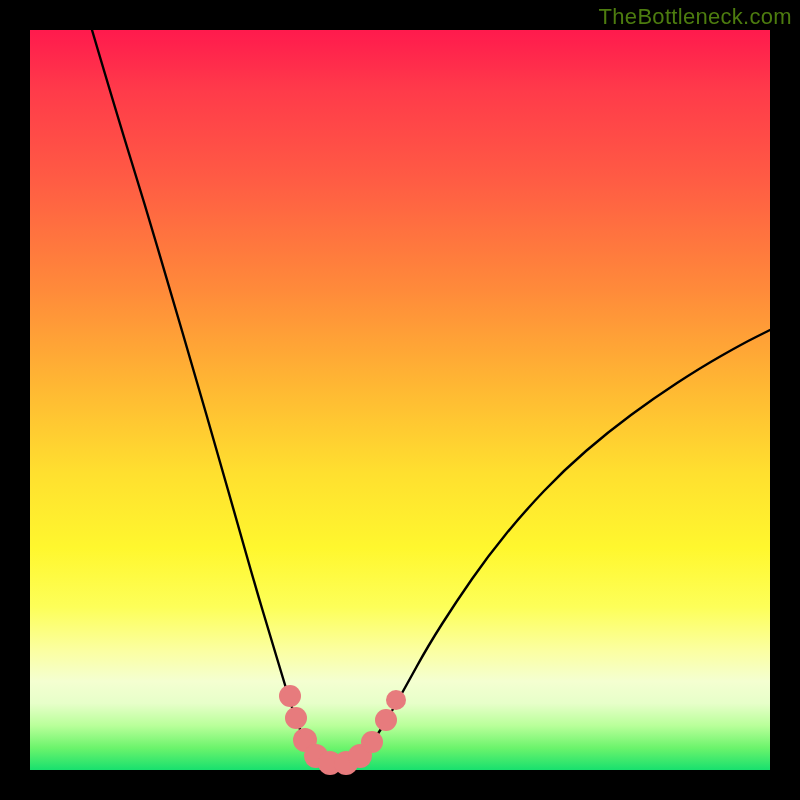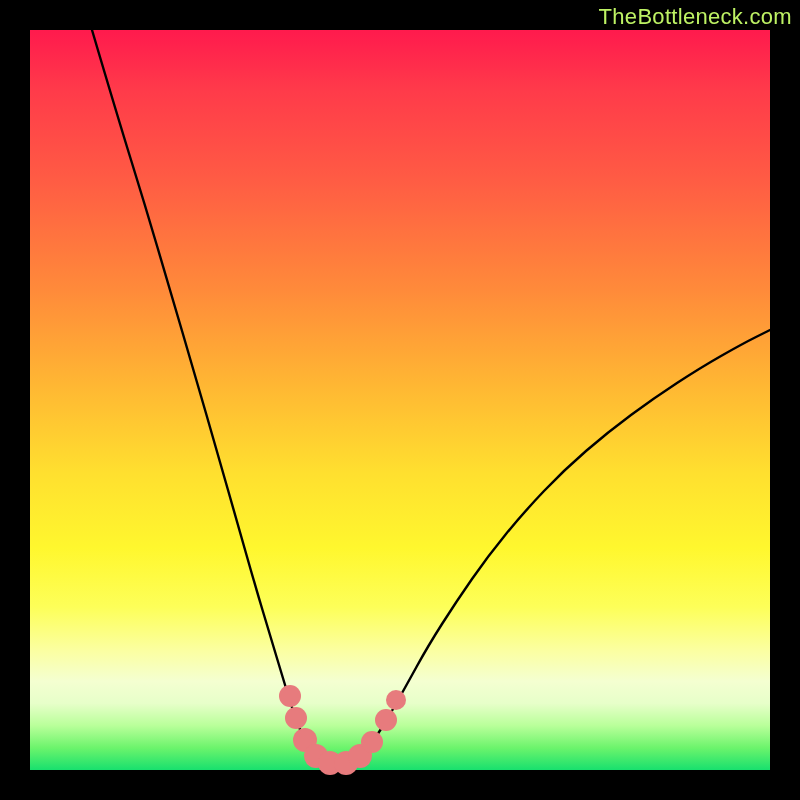--- a/index.html
+++ b/index.html
@@ -41,21 +41,21 @@
       #e7ffc9 91%,
       #b9ff9a 94%,
       #6cf46c 97%,
       #18e06e 100%
     );
   }
   .watermark {
     position: absolute;
     top: 4px;
     right: 8px;
-    color: #bef264;
+    color: #4d7c0f;
     font-size: 22px;
     font-weight: 500;
     letter-spacing: 0.3px;
     z-index: 5;
     user-select: none;
   }
   svg.curves {
     position: absolute;
     left: 0;
     top: 0;

